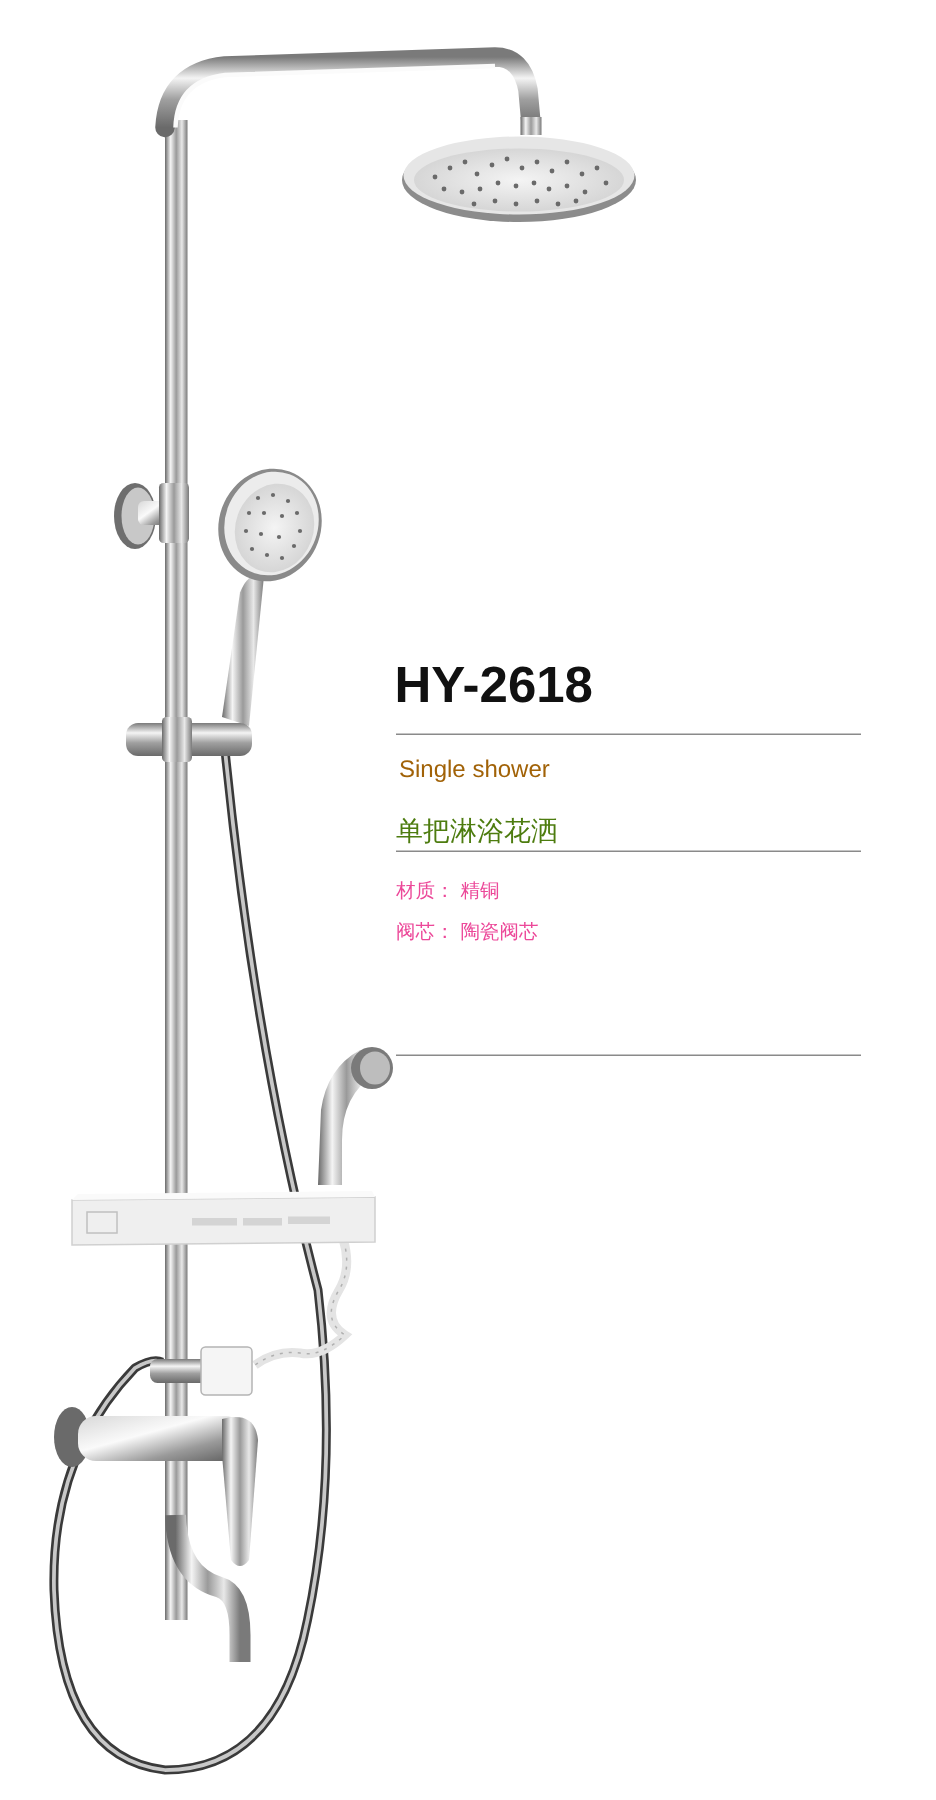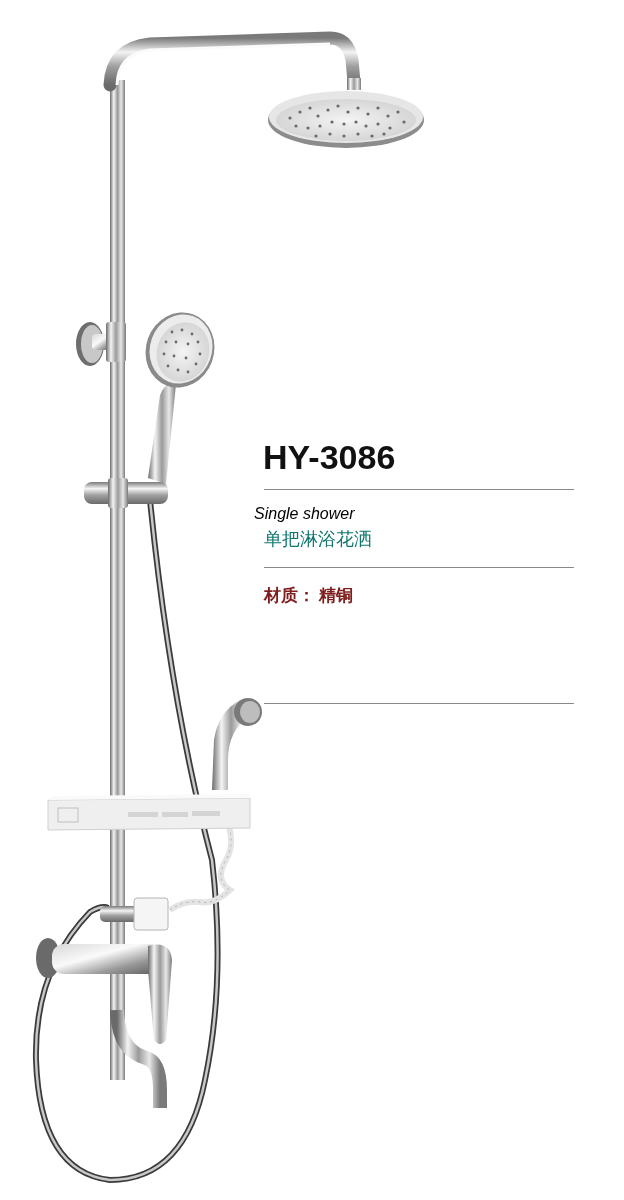--- a/index.html
+++ b/index.html
@@ -1,23 +1,23 @@
 <!DOCTYPE html>
 <html><head>
 <meta charset="utf-8">
 <style>
   html,body{margin:0;padding:0;background:#fff;}
   body{width:624px;height:1200px;position:relative;overflow:hidden;font-family:"DejaVu Sans","Liberation Sans",sans-serif;}
   .product-art{position:absolute;left:0;top:0;width:624px;height:1200px;}
   .model{position:absolute;left:263px;top:438px;font-family:"Liberation Sans",sans-serif;font-size:34px;font-weight:bold;color:#111;letter-spacing:0px;}
   .rule{position:absolute;left:264px;width:310px;height:1px;background:#8a8a8a;}
-  .en-name{position:absolute;left:254px;top:505px;font-family:"Liberation Sans",sans-serif;font-size:16px;color:#000000;font-style:italic;}
-  .cn-name{position:absolute;left:264px;top:527px;font-size:18px;color:#0f766e;}
+  .en-name{position:absolute;left:266px;top:505px;font-family:"Liberation Sans",sans-serif;font-size:16px;color:#a16207;}
+  .cn-name{position:absolute;left:264px;top:542px;font-size:18px;color:#4d7c0f;}
   .specs{position:absolute;left:264px;top:582px;}
-  .spec-row{font-size:17px;color:#7f1d1d;line-height:26.5px;white-space:nowrap;font-weight:bold;}
+  .spec-row{font-size:13px;color:#ec4899;line-height:26.5px;white-space:nowrap;}
   .spec-row .val{margin-left:4px;}
 </style>
 </head>
 <body>
 
 <svg class="product-art" viewBox="0 0 624 1200" xmlns="http://www.w3.org/2000/svg">
   <defs>
     <linearGradient id="pipeV" x1="0" x2="1" y1="0" y2="0">
       <stop offset="0" stop-color="#6a6a6a"></stop>
       <stop offset="0.25" stop-color="#f4f4f4"></stop>
@@ -153,24 +153,27 @@
     <rect x="100" y="906" width="62" height="16" rx="5" fill="url(#pipeH)"></rect>
     <rect x="134" y="898" width="34" height="32" rx="3" fill="#f5f5f5" stroke="#b4b4b4"></rect>
     <path d="M148 946 Q170 940 172 960 L166 1040 Q160 1048 154 1040 L148 970 Z" fill="url(#pipeV)"></path>
   </g>
 
   <g>
     <path d="M117 1010 Q118 1050 146 1058 Q160 1062 160 1090 L160 1108" fill="none" stroke="url(#pipeV)" stroke-width="14"></path>
   </g>
 </svg>
 
-<div class="model">HY-3086</div>
+<div class="model">HY-2618</div>
 <div class="rule" style="top:489px"></div>
 <div class="en-name">Single shower</div>
 <div class="cn-name">单把淋浴花洒</div>
 <div class="rule" style="top:567px"></div>
 
 <div class="specs">
   <div class="spec-row">
     <span>材质：</span><span class="val">精铜</span>
   </div>
+  <div class="spec-row">
+    <span>阀芯：</span><span class="val">陶瓷阀芯</span>
+  </div>
 </div>
 <div class="rule" style="top:703px"></div>
 
 </body></html>

